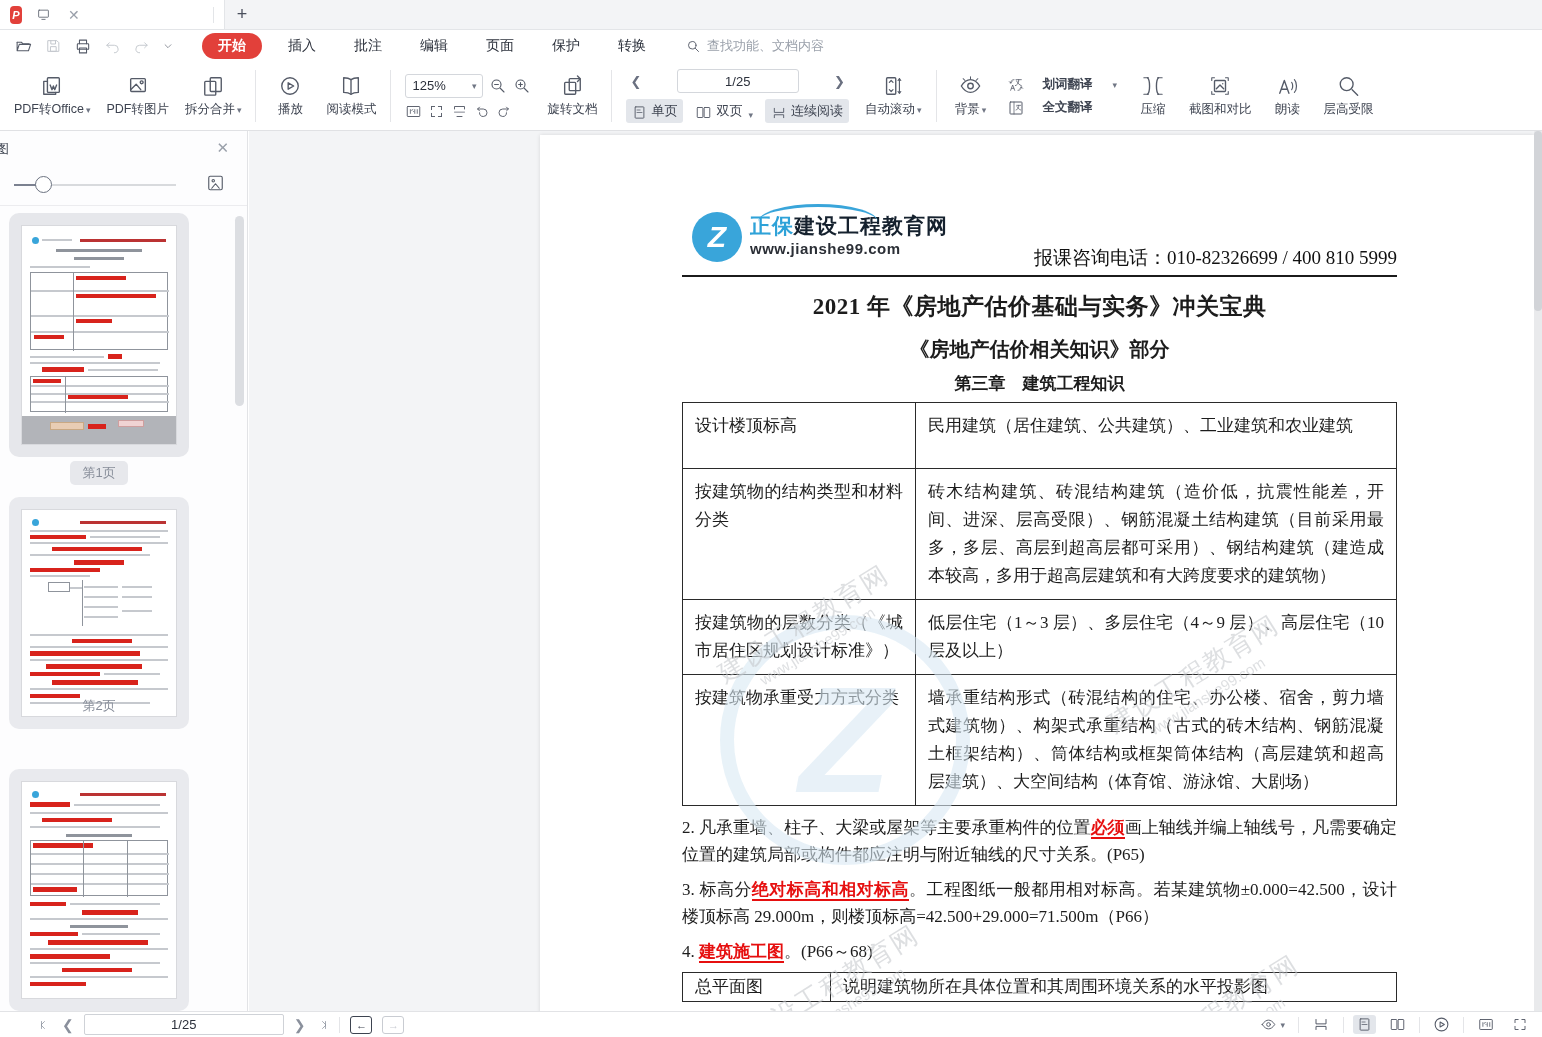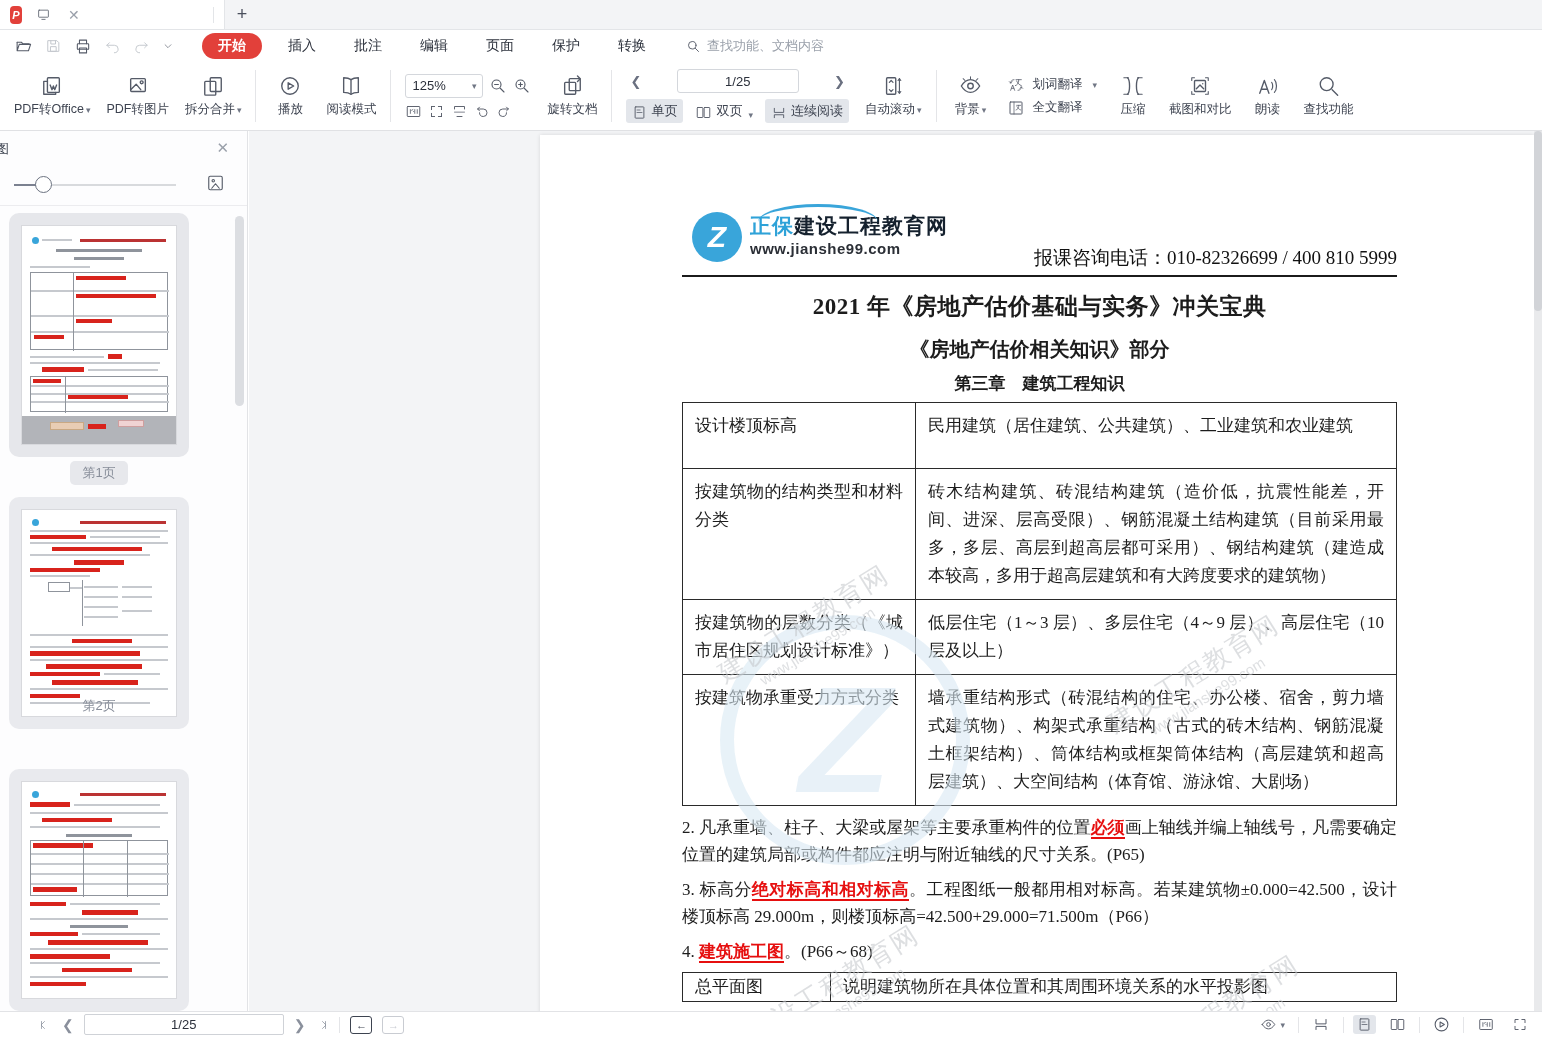--- a/index.html
+++ b/index.html
@@ -34,21 +34,21 @@
   .tb-big { display:flex; flex-direction:column; align-items:center; justify-content:center; gap:4px; padding:4px 8px; min-width:56px; }
   .tb-big .lbl { font-size:12.5px; color:#3d4350; white-space:nowrap; }
   .tb-col { display:flex; flex-direction:column; gap:6px; padding:0 8px; }
   .tb-row { display:flex; align-items:center; gap:6px; }
   .tb-div { width:1px; height:52px; background:#e4e5e8; margin:0 6px; }
   .zoom-combo { display:flex; align-items:center; justify-content:space-between; width:78px; height:24px; border:1px solid #d4d7dc; border-radius:3px; padding:0 6px; font-size:13px; color:#2b303b; }
   .pill-toggle { display:flex; align-items:flex-end; gap:4px; font-size:13px; color:#3d4350; padding:3px 6px; border-radius:3px; white-space:nowrap; }
   .pill-toggle.on { background:#e3e6eb; }
   .pagebox { width:122px; height:24px; border:1px solid #d4d7dc; border-radius:3px; font-size:13px; text-align:center; color:#2b303b; background:#fff; }
   .navchev { font-size:13px; color:#6a7080; padding:0 4px; }
-  .tb-small2 { display:flex; align-items:center; gap:8px; font-size:12.5px; color:#3d4350; white-space:nowrap; }
+  .tb-small2 { display:flex; align-items:center; gap:18px; font-size:12.5px; color:#3d4350; white-space:nowrap;font-weight:bold; }
 
   
   .content { position:absolute; left:0; top:131px; width:1542px; height:880px; overflow:hidden; }
 
   
   .sidebar { position:absolute; left:0; top:0; width:248px; height:880px; background:#fdfdfe; border-right:1px solid #e2e3e6; overflow:hidden; }
   .sb-head { position:relative; height:36px; display:flex; align-items:center; }
   .sb-title { font-size:13px; color:#3d4350; margin-left:-30px; width:54px; overflow:hidden; white-space:nowrap; }
   .sb-close { position:absolute; right:18px; top:8px; font-size:15px; color:#9aa0aa; }
   .sb-sliderrow { position:relative; height:34px; }
@@ -426,21 +426,21 @@
         </span>
       <span class="lbl">朗读</span>
     </div>
     <div class="tb-big">
       <span class="ic">
           <svg width="23" height="22" viewBox="0 0 24 24">
             <circle cx="10" cy="10" r="7"></circle>
             <path d="M16 16l6 6"></path>
           </svg>
         </span>
-      <span class="lbl">查找功能</span>
+      <span class="lbl">层高受限</span>
     </div>
   </div>
 
   <div class="content">
 
     <aside class="sidebar">
       <div class="sb-head">
         <span class="sb-title">缩略图</span>
         <span class="sb-close">✕</span>
       </div>

